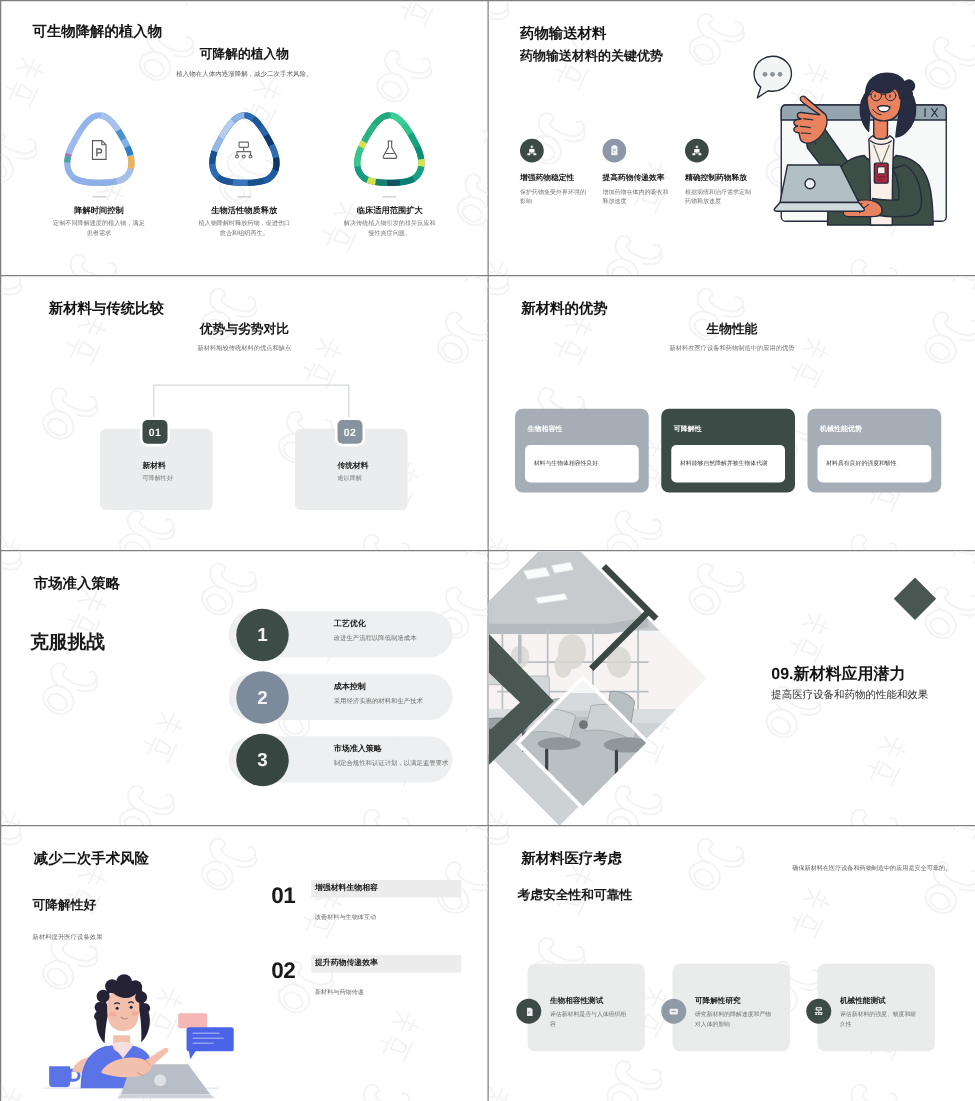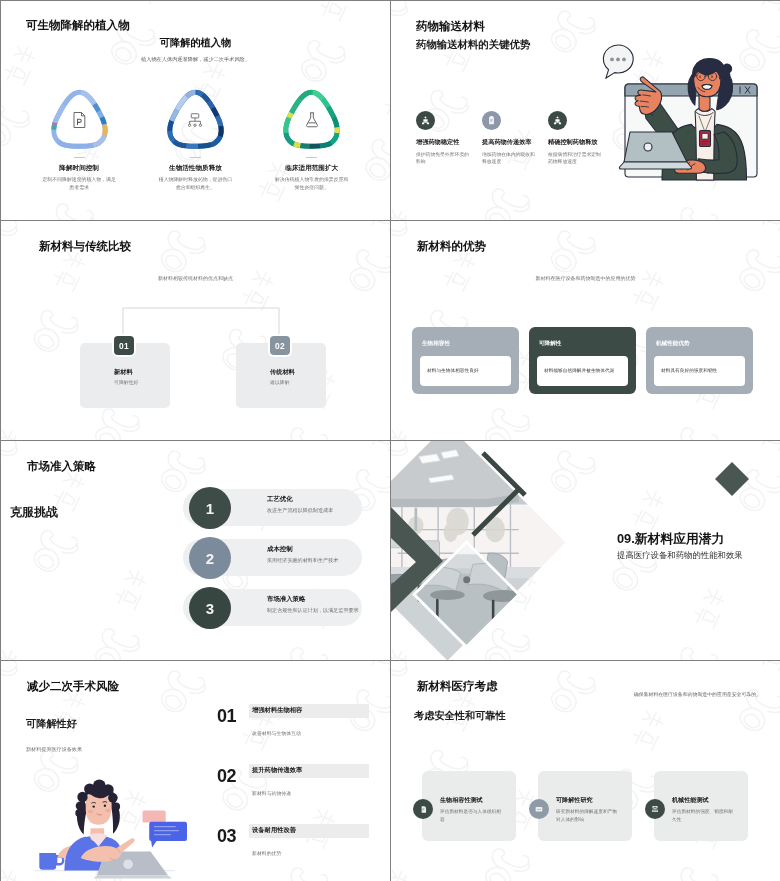--- a/index.html
+++ b/index.html
@@ -56,21 +56,21 @@
 .s4sub{position:absolute;left:0;top:54px;width:389px;text-align:center;font-size:5px;color:#6e6e6e;z-index:10;}
 .s4cards{position:absolute;left:21px;top:106px;width:352px;display:flex;gap:10px;z-index:10;}
 .s4card{width:107px;height:67px;border-radius:6px;position:relative;}
 .s4card.light{background:#a5aeb7;}
 .s4card.darkc{background:#3d4b47;}
 .s4lab{position:absolute;left:10px;top:13px;font-size:5.6px;font-weight:700;color:#fff;}
 .s4box{position:absolute;left:8px;top:29px;width:91px;height:30px;background:#fff;border-radius:4px;}
 .s4bt{position:absolute;left:7px;top:11px;font-size:4.7px;color:#3a3a3a;line-height:1.5;width:80px;}
 
 .s5hdr{position:absolute;left:26px;top:18px;font-size:11.52px;font-weight:700;color:#141414;z-index:10;}
-.s5title{position:absolute;left:9px;top:63px;font-size:12px;font-weight:700;color:#1a1a1a;z-index:10;}
+.s5title{position:absolute;left:23px;top:63px;font-size:15px;font-weight:700;color:#1a1a1a;z-index:10;}
 .s5row{position:absolute;left:0;width:389px;height:40px;z-index:10;}
 .s5row.r1{top:46px;} .s5row.r2{top:96px;} .s5row.r3{top:146px;}
 .s5pill{position:absolute;left:182px;top:2px;width:179px;height:37px;background:#eeeff0;border-radius:19px;}
 .s5circ{position:absolute;left:6px;top:0;width:42px;height:42px;border-radius:50%;
   display:flex;align-items:center;justify-content:center;color:#f2f2f2;font-size:15px;font-weight:600;
   transform:translateX(182px);}
 .s5circ.c1{background:#3e4c48;} .s5circ.c2{background:#7c8b9c;} .s5circ.c3{background:#384642;}
 .s5t{position:absolute;left:266px;top:8px;font-size:6.4px;font-weight:700;color:#141414;}
 .s5d{position:absolute;left:266px;top:20px;font-size:5.1px;color:#6f6f6f;}
 
@@ -495,20 +495,21 @@
             <use href="#wmtile" x="563" y="341"></use>
           <use href="#wmtile" x="-37" y="456"></use>
             <use href="#wmtile" x="113" y="456"></use>
             <use href="#wmtile" x="263" y="456"></use>
             <use href="#wmtile" x="413" y="456"></use>
             <use href="#wmtile" x="563" y="456"></use>
         </g>
       </svg>
       </div>
     <div class="s3hdr">新材料与传统比较</div>
+    <div class="s3title">优势与劣势对比</div>
     <div class="s3sub">新材料相较传统材料的优点和缺点</div>
     <svg class="s3conn" width="389" height="60" viewBox="0 0 389 60">
       <path d="M122 40V14h156v26" fill="none" stroke="#d4d7da" stroke-width="1"></path>
     </svg>
     <div class="s3card c1">
         <div class="s3badge b1">01</div>
         <div class="s3ct">新材料</div>
         <div class="s3cd">可降解性好</div>
     </div>
     <div class="s3card c2">
@@ -557,20 +558,21 @@
             <use href="#wmtile" x="563" y="341"></use>
           <use href="#wmtile" x="-37" y="456"></use>
             <use href="#wmtile" x="113" y="456"></use>
             <use href="#wmtile" x="263" y="456"></use>
             <use href="#wmtile" x="413" y="456"></use>
             <use href="#wmtile" x="563" y="456"></use>
         </g>
       </svg>
       </div>
     <div class="s4hdr">新材料的优势</div>
+    <div class="s4title">生物性能</div>
     <div class="s4sub">新材料在医疗设备和药物制造中的应用的优势</div>
     <div class="s4cards">
       <div class="s4card light">
         <div class="s4lab">生物相容性</div>
         <div class="s4box">
           <div class="s4bt">材料与生物体相容性良好</div>
         </div>
       </div>
       <div class="s4card darkc">
         <div class="s4lab">可降解性</div>
@@ -921,26 +923,20 @@
       <div class="s7bar"></div>
       <div class="s7t">增强材料生物相容</div>
       <div class="s7d">改善材料与生物体互动</div>
     </div>
     <div class="s7row r2">
       <div class="s7num">02</div>
       <div class="s7bar"></div>
       <div class="s7t">提升药物传递效率</div>
       <div class="s7d">新材料与药物传递</div>
     </div>
-    <div class="s7row r3">
-      <div class="s7num">03</div>
-      <div class="s7bar"></div>
-      <div class="s7t">设备耐用性改善</div>
-      <div class="s7d">新材料的优势</div>
-    </div>
   </div>
   <div class="sl" id="s8">
     <div class="wmwrap">
         <svg width="520" height="340" viewBox="0 0 520 340">
         <defs>
           <g id="wmtile">
             <g fill="none" stroke="#f2f2f2" stroke-width="2.2" stroke-linejoin="round" stroke-linecap="round">
               <path d="M14 30c-6-5-7-14-2-20 5-6 14-6 20-1 6 5 7 14 2 20-5 6-14 6-20 1z"></path>
               <path d="M8 37c-5-4-6-12-1-17"></path>
               <path d="M39 2c4 6 5 14 3 21-2 7-7 12-13 14"></path>

